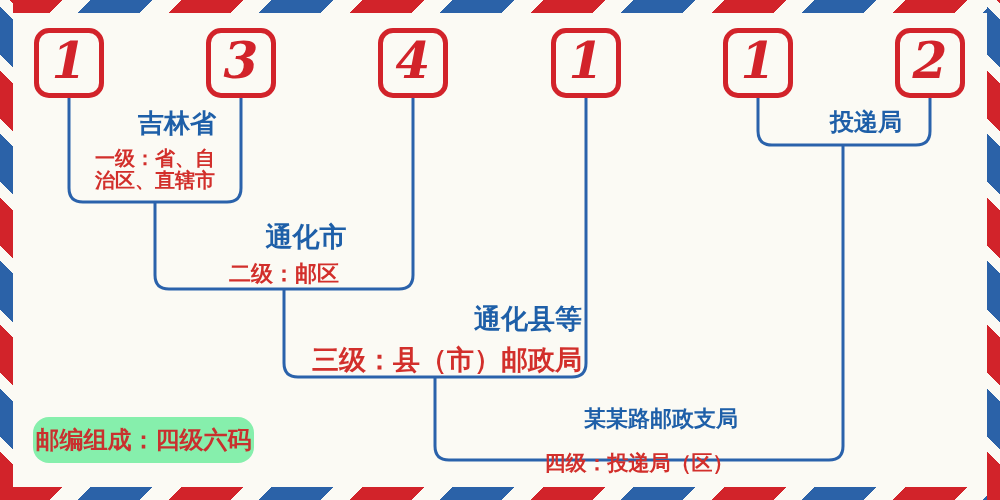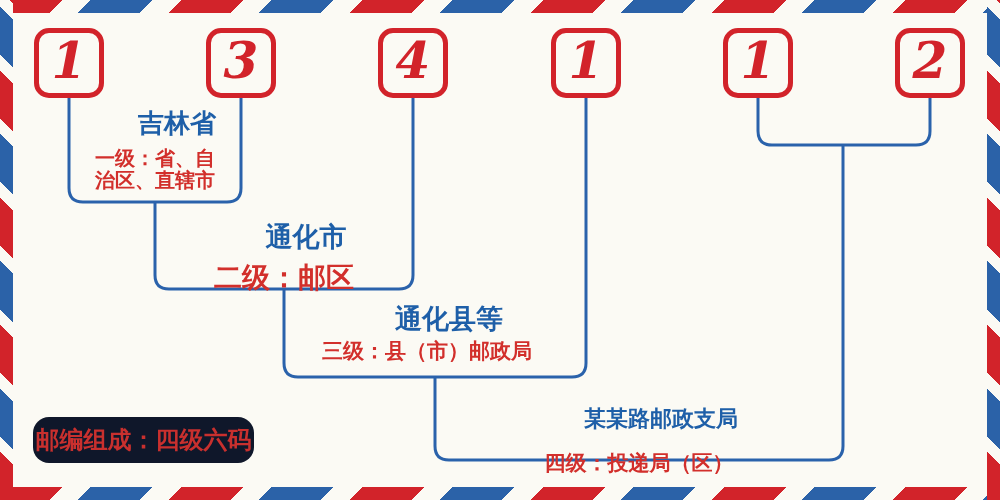--- a/index.html
+++ b/index.html
@@ -44,36 +44,36 @@
   .group{position:absolute;text-align:center;}
   .group .title{display:block;color:#1e5fa8;font-weight:bold;margin-left:44px;}
   .group .desc{display:block;color:#d22f2b;font-weight:bold;}
 
   .g-province{left:69px;top:106px;width:172px;}
   .g-province .title{font-size:26px;}
   .g-province .desc{font-size:20px;line-height:22px;margin-top:6px;}
 
   .g-zone{left:174px;top:219px;width:220px;}
   .g-zone .title{font-size:27px;}
-  .g-zone .desc{font-size:28px;margin-top:4px;}
+  .g-zone .desc{font-size:22px;margin-top:4px;}
 
-  .g-county{left:292px;top:301px;width:270px;}
+  .g-county{left:312px;top:301px;width:270px;text-align:right;}
   .g-county .title{font-size:27px;}
-  .g-county .desc{font-size:21px;}
+  .g-county .desc{font-size:27px;margin-top:5px;}
 
   .g-branch{left:504px;top:404px;width:270px;}
   .g-branch .title{font-size:22px;}
   .g-branch .desc{font-size:21px;margin-top:15px;}
 
   .g-delivery{left:784px;top:106px;width:120px;}
   .g-delivery .title{font-size:24px;}
 
   .footer-badge{
     position:absolute;left:33px;top:417px;width:221px;height:46px;
-    background:#0f172a;border-radius:16px;
+    background:#86efac;border-radius:16px;
     display:flex;align-items:center;justify-content:center;
   }
   .footer-badge span{
     color:#c9302e;font-weight:bold;font-size:24px;white-space:nowrap;
   }
 </style>
 </head>
 <body>
 
 <div class="page">
@@ -126,18 +126,21 @@
   <div class="group g-county">
     <span class="title">通化县等</span>
     <span class="desc">三级：县（市）邮政局</span>
   </div>
 
   <div class="group g-branch">
     <span class="title">某某路邮政支局</span>
     <span class="desc">四级：投递局（区）</span>
   </div>
 
+  <div class="group g-delivery">
+    <span class="title">投递局</span>
+  </div>
 
   <div class="footer-badge">
     <span>邮编组成：四级六码</span>
   </div>
 
 </div>
 
 </body></html>

